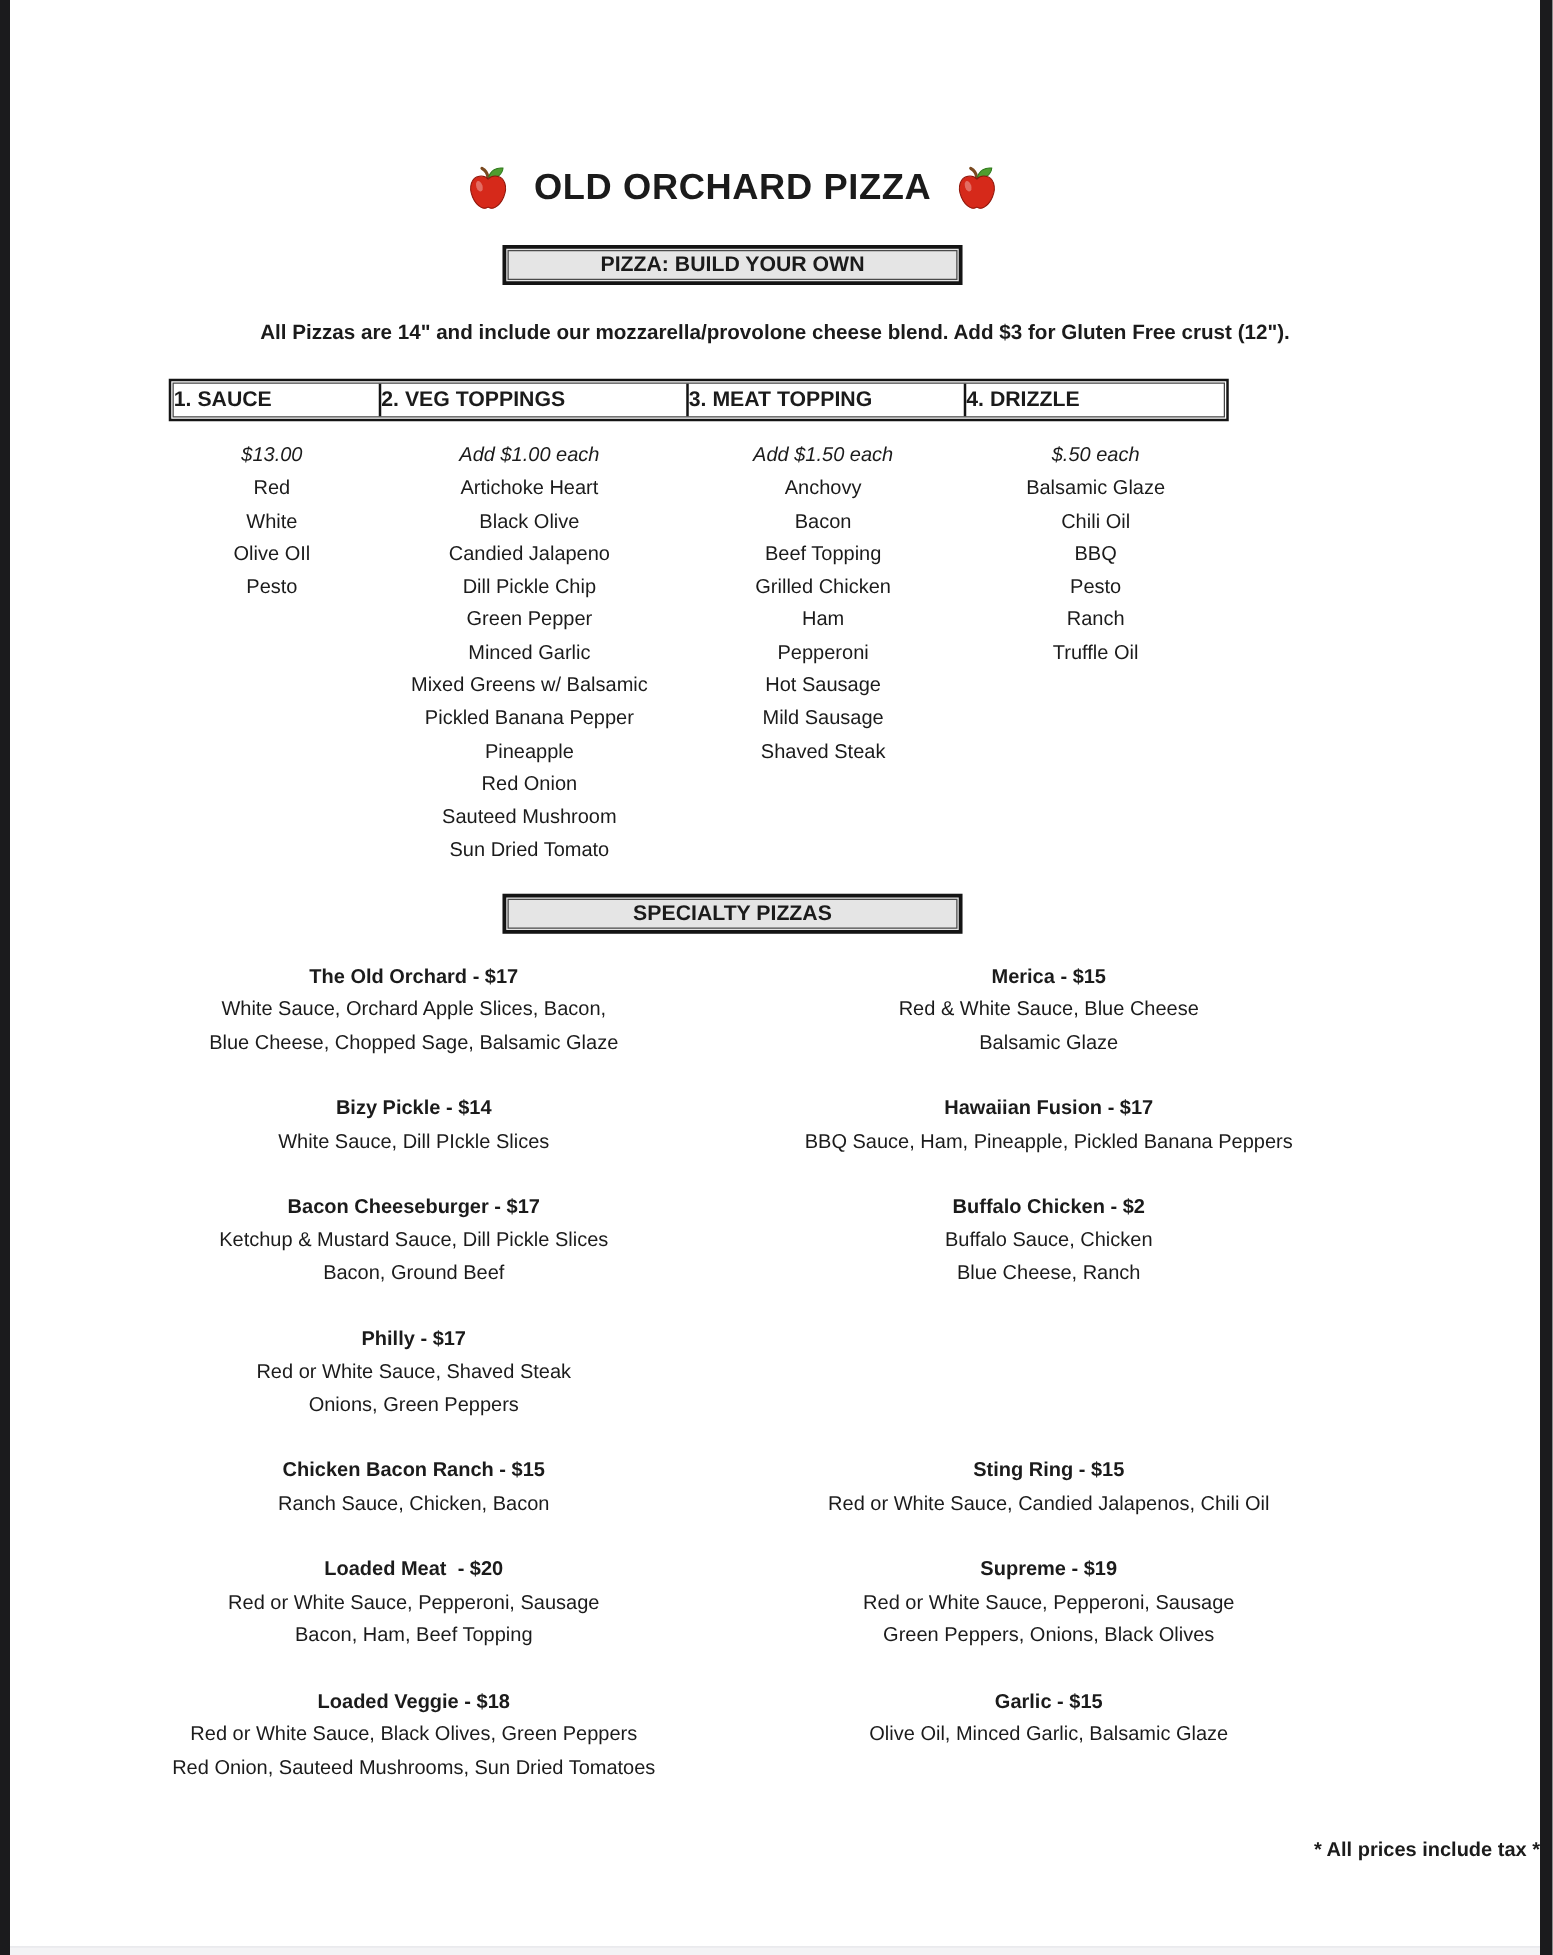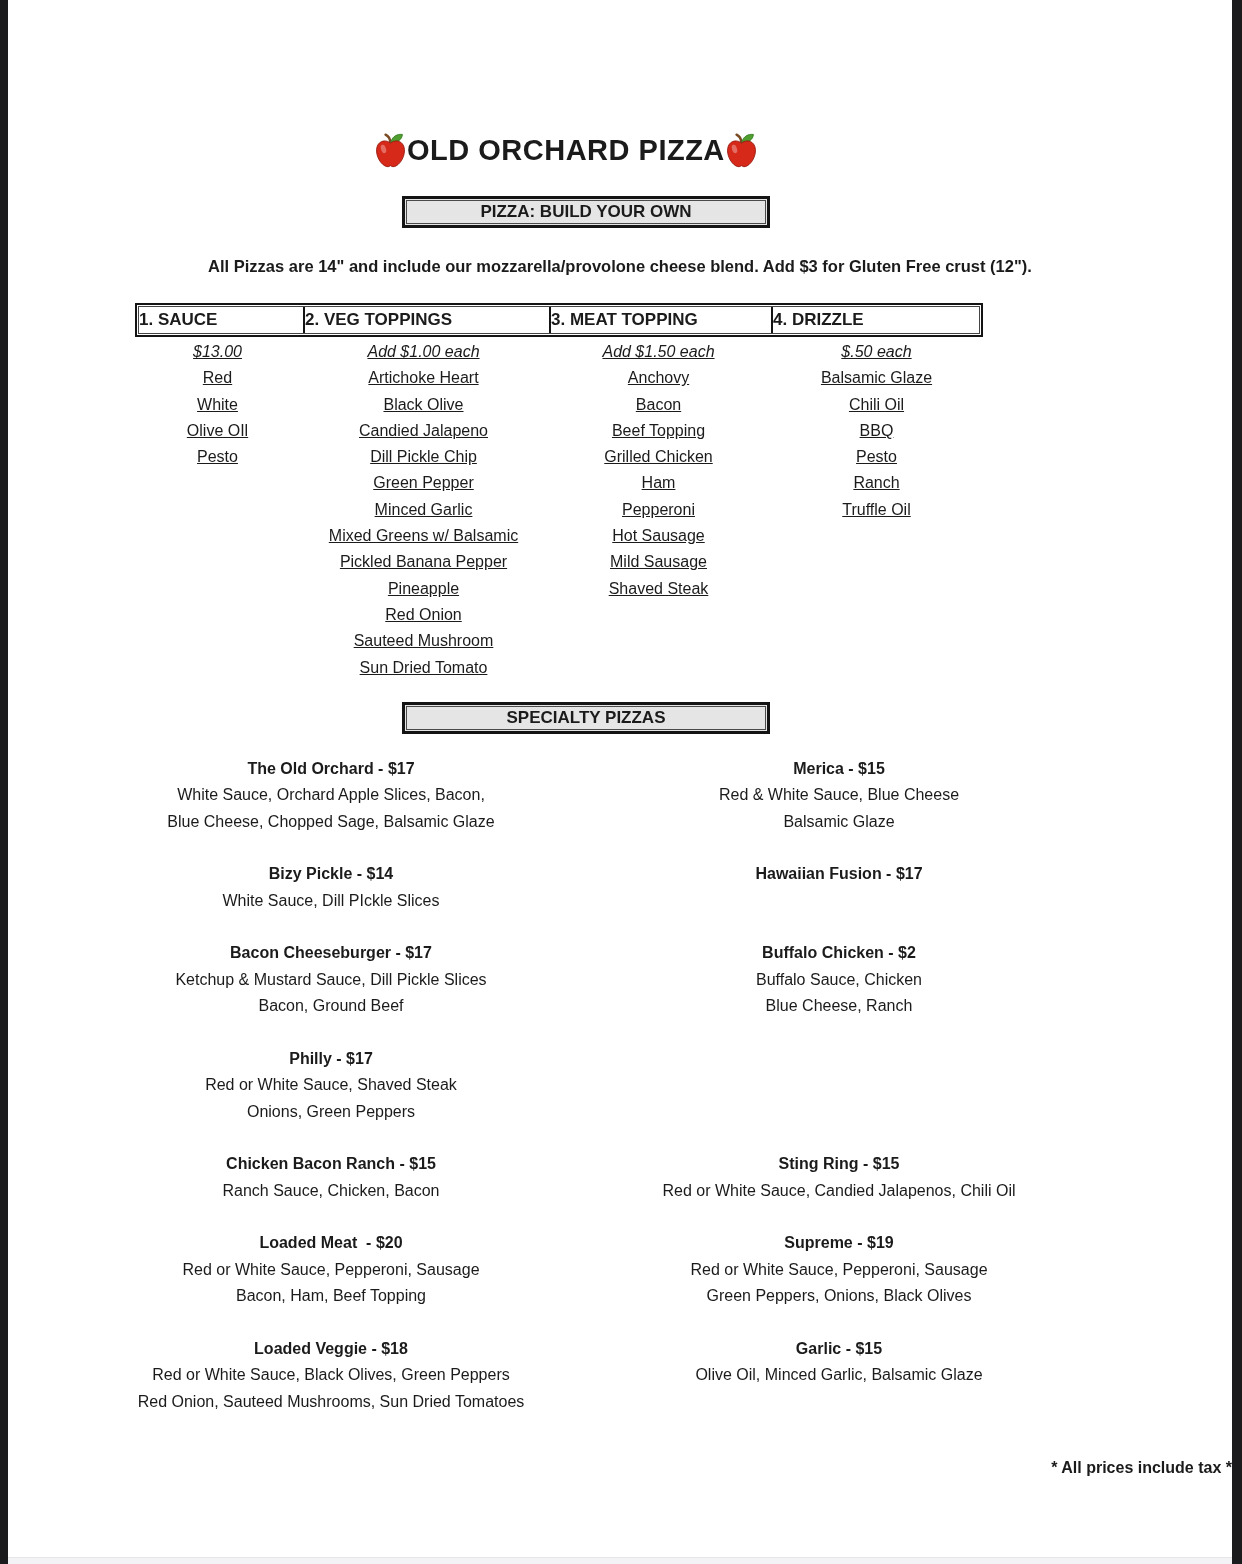--- a/index.html
+++ b/index.html
@@ -14,21 +14,21 @@
   .edge-bar { position: absolute; top: 0; bottom: 0; background: #1b1b1d; z-index: 5; }
   .edge-bar.left  { left: 0; width: 8px; }
   .edge-bar.right { right: 0; width: 10px; }
   .bottom-strip { position: absolute; left: 8px; right: 10px; bottom: 0; height: 6px;
                   background: #f3f3f5; border-top: 1px solid #e6e6ea; }
 
   .doc { position: relative; margin-left: 8px; width: 1224px; padding-top: 132px; }
 
   
   .title-row { width: 424px; margin-left: 366px; display: flex; align-items: center;
-               justify-content: flex-start; height: 37px; }
+               justify-content: flex-end; height: 37px; gap: 20px; }
   .page-title { font-size: 29px; font-weight: bold; letter-spacing: 0.5px; white-space: nowrap; }
   .apple { width: 33px; height: 37px; display: block; }
 
   
   .heading-box { width: 368px; margin-left: 394px; border: 3px solid #141414; padding: 1px;
                  background: #e5e5e5; box-sizing: border-box; }
   .heading-box .inner { border: 1px solid #4a4a4a; text-align: center;
                         font-weight: bold; font-size: 17px; line-height: 18px; padding: 2px 0; }
   .box-build { margin-top: 27px; }
   .box-specialty { margin-top: 21px; }
@@ -36,21 +36,21 @@
   .intro { margin-top: 29px; text-align: center; font-weight: bold; font-size: 16.5px; }
 
   
   .bym-table { margin-top: 27px; margin-left: 127px; width: 848px; }
   .bym-header-outer { border: 2px solid #141414; padding: 1px; box-sizing: border-box; }
   .bym-header-inner { border: 1px solid #454545; display: grid;
                       grid-template-columns: 164px 246px 222px 212px; }
   .th { text-align: left; font-weight: bold; font-size: 17px; line-height: 20px;
         padding: 3px 0; }
   .th + .th { border-left: 2px solid #141414; }
-  .bym-body { display: grid; grid-template-columns: 165px 247px 223px 213px; margin-top: 2px; text-decoration: underline; }
+  .bym-body { display: grid; grid-template-columns: 165px 247px 223px 213px; margin-top: 15px; }
   .tcol { text-align: center; font-size: 16px; line-height: 26.3px; }
   .tprice { font-style: italic; }
 
   
   .sp-grid { margin-top: 22px; margin-left: 92px; width: 970px; }
   .sp-row { display: grid; grid-template-columns: 1fr 1fr; gap: 46px; }
   .sp-block { margin-bottom: 26px; font-size: 16px; line-height: 26.5px; text-align: center; }
   .sp-name { font-weight: bold; white-space: pre; }
 
   .footer-note { margin-top: 18px; text-align: right; font-weight: bold; font-size: 16px; }
@@ -159,20 +159,21 @@
           <div class="sp-line">Balsamic Glaze</div>
         </div>
       </div>
       <div class="sp-row">
         <div class="sp-block">
           <div class="sp-name">Bizy Pickle - $14</div>
           <div class="sp-line">White Sauce, Dill PIckle Slices</div>
         </div>
         <div class="sp-block">
           <div class="sp-name">Hawaiian Fusion - $17</div>
+          <div class="sp-line">BBQ Sauce, Ham, Pineapple, Pickled Banana Peppers</div>
         </div>
       </div>
       <div class="sp-row">
         <div class="sp-block">
           <div class="sp-name">Bacon Cheeseburger - $17</div>
           <div class="sp-line">Ketchup &amp; Mustard Sauce, Dill Pickle Slices</div>
           <div class="sp-line">Bacon, Ground Beef</div>
         </div>
         <div class="sp-block">
           <div class="sp-name">Buffalo Chicken - $2</div>

